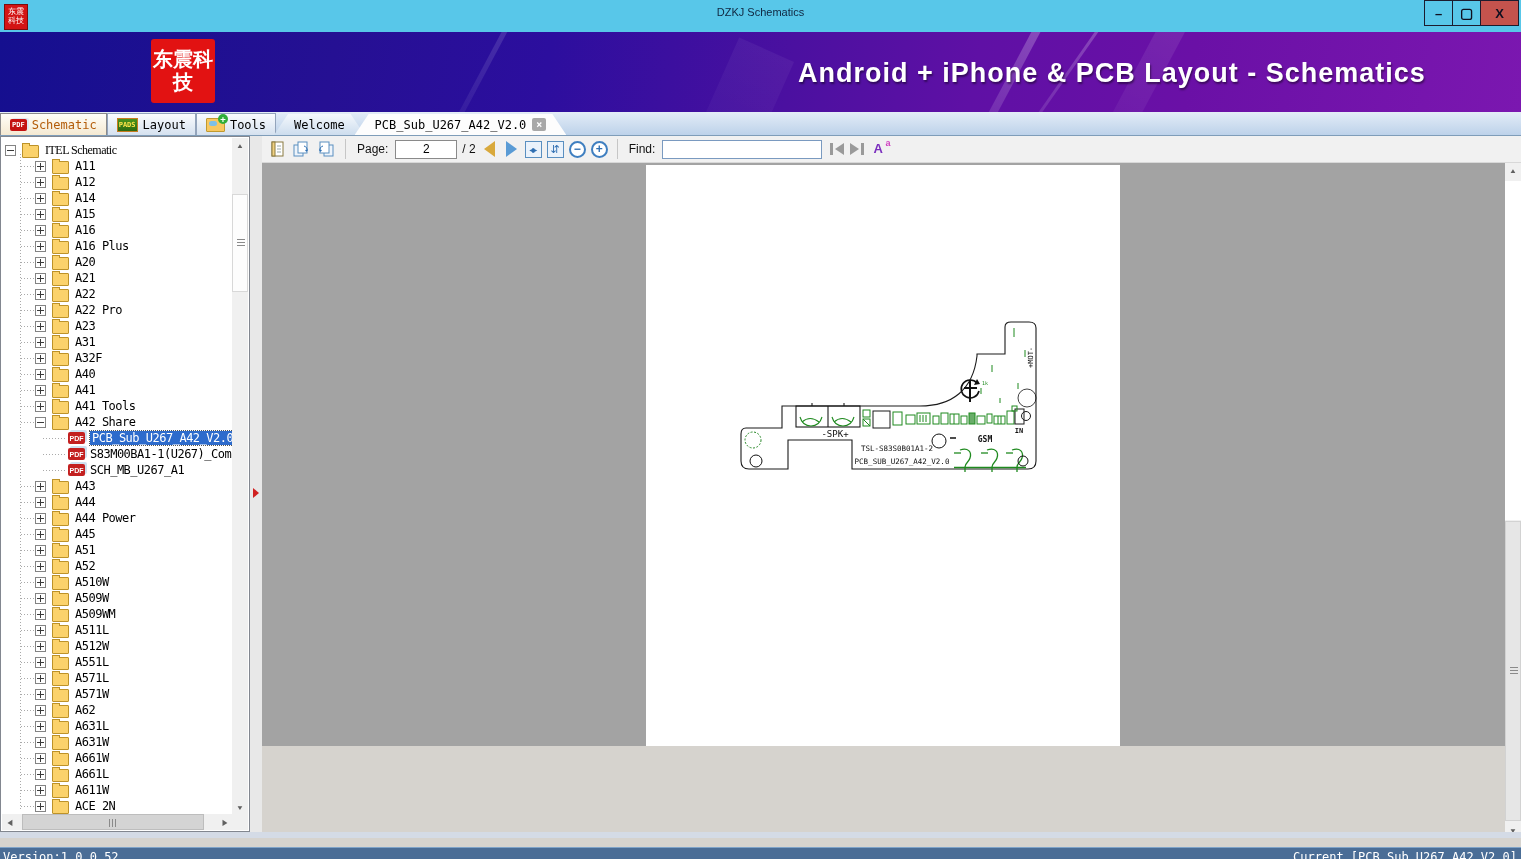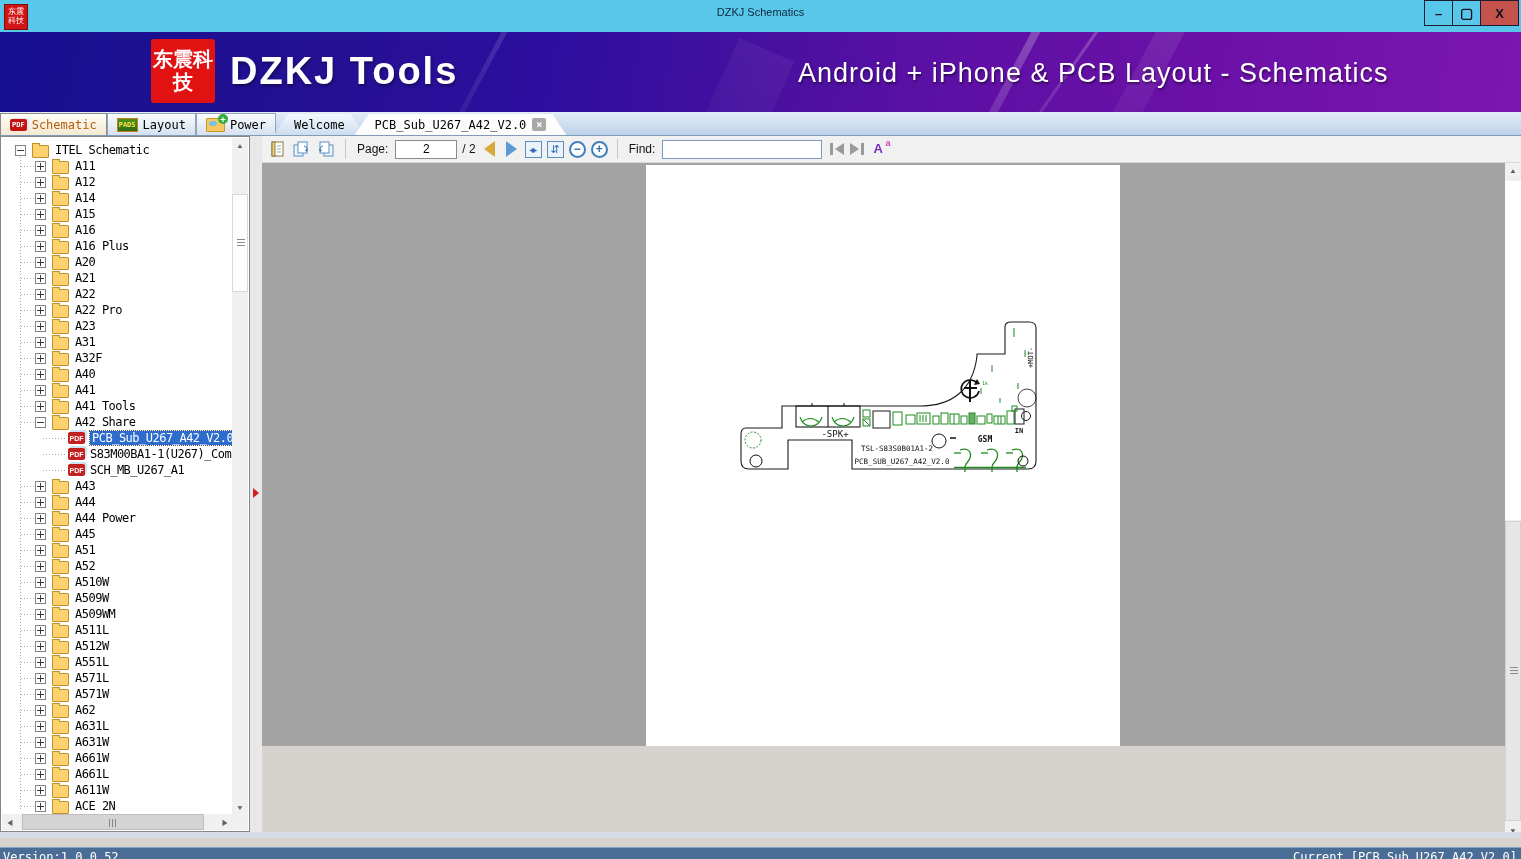--- a/index.html
+++ b/index.html
@@ -30,21 +30,21 @@
   .s1{left:1000px;top:-40px;width:8px;height:200px;}
   .s2{left:1060px;top:-60px;width:3px;height:220px;transform:rotate(35deg);}
   .s3{left:1120px;top:-30px;width:26px;height:200px;opacity:.35;}
   .s4{left:470px;top:-20px;width:5px;height:160px;opacity:.5;}
   .s5{left:700px;top:10px;width:60px;height:180px;opacity:.18;transform:rotate(24deg);}
   .logo{position:absolute;left:151px;top:7px;width:64px;height:64px;background:#e21212;border-radius:3px;
         color:#fff;font-weight:bold;font-size:20px;line-height:1.15;display:flex;align-items:center;
         justify-content:center;text-align:center;overflow:hidden;}
   .brand{position:absolute;left:230px;top:18px;color:#fff;font-size:38px;font-weight:bold;letter-spacing:2px;
          text-shadow:1px 2px 3px rgba(0,0,0,.4);}
-  .tagline{position:absolute;left:798px;top:26px;color:#fff;font-size:27px;font-weight:400;
+  .tagline{position:absolute;left:798px;top:26px;color:#fff;font-size:27px;font-weight:700;
            text-shadow:1px 2px 2px rgba(0,0,0,.45);letter-spacing:1px;}
 
   
   .tabstrip{position:absolute;left:0;top:112px;width:1521px;height:23px;
             background:linear-gradient(#e3ecf7,#bdd2ea);border-bottom:1px solid #7f9db9;display:flex;align-items:flex-end;}
   .main-tab{height:22px;display:flex;align-items:center;gap:5px;padding:0 9px;box-sizing:border-box;
             border:1px solid #93a4bb;border-bottom:none;background:linear-gradient(#fafcfe,#d5e1ef);
             font-family:"DejaVu Sans Mono",monospace;font-size:12px;color:#000;cursor:default;}
   .main-tab.active{background:linear-gradient(#fffef8,#f4e9d2);border-color:#8a8a8a;color:#b35c08;}
   .tabic-pdf{background:#c41212;color:#fff;font-size:7px;font-weight:bold;padding:2px 2px;border-radius:2px;
@@ -93,21 +93,21 @@
   .tbsvg{display:block;}
 
   
   .left-panel{position:absolute;left:0;top:136px;width:250px;height:696px;background:#fff;
               border:1px solid #828790;box-sizing:border-box;}
   .tree-view{position:absolute;left:1px;top:1px;width:231px;height:677px;overflow:hidden;padding-top:4px;
              font-family:"DejaVu Sans Mono",monospace;font-size:12px;letter-spacing:-0.5px;}
   .tree-view::before{content:"";position:absolute;left:18px;top:16px;height:656px;width:1px;
              background-image:repeating-linear-gradient(to bottom,#aaa 0 1px,transparent 1px 3px);}
   .trow{height:16px;display:flex;align-items:center;white-space:nowrap;position:relative;}
-  .trow.lv1{padding-left:13px;}
+  .trow.lv1{padding-left:3px;font-family:Liberation Serif, serif;}
   .trow.lv2{padding-left:33px;}
   .trow.lv3{padding-left:66px;}
   .trow.lv2::before{content:"";position:absolute;left:19px;top:8px;width:13px;height:1px;
              background-image:repeating-linear-gradient(to right,#aaa 0 1px,transparent 1px 3px);}
   .trow.lv3::before{content:"";position:absolute;left:41px;top:8px;width:23px;height:1px;
              background-image:repeating-linear-gradient(to right,#aaa 0 1px,transparent 1px 3px);}
   .expander{width:9px;height:9px;border:1px solid #848484;background:#fff;position:relative;flex:none;margin-right:6px;box-sizing:content-box;}
   .expander::before{content:"";position:absolute;left:1px;right:1px;top:4px;height:1px;background:#3a3a3a;}
   .expander.plus::after{content:"";position:absolute;top:1px;bottom:1px;left:4px;width:1px;background:#3a3a3a;}
   .folder{width:15px;height:11px;background:#fbd26b;border:1px solid #bd9228;border-radius:1px;position:relative;
@@ -173,36 +173,35 @@
   </div>
 </div>
 
 <div class="banner">
   <div class="streak s1"></div>
   <div class="streak s2"></div>
   <div class="streak s3"></div>
   <div class="streak s4"></div>
   <div class="streak s5"></div>
   <div class="logo">东震科技</div>
-  <div class="brand">DZKJ Tools</div>
   <div class="tagline">Android + iPhone &amp; PCB Layout - Schematics</div>
 </div>
 
 <div class="tabstrip">
   <div class="main-tab active">
     <span class="tabic-pdf">PDF</span>
     <span>Schematic</span>
   </div>
   <div class="main-tab">
     <span class="tabic-pads">PADS</span>
     <span>Layout</span>
   </div>
   <div class="main-tab">
     <span class="tabic-share"></span>
-    <span>Power</span>
+    <span>Tools</span>
   </div>
   <div class="doc-tabs">
     <div class="doc-tab">
       <span>Welcome</span>
     </div>
     <div class="doc-tab active">
       <span>PCB_Sub_U267_A42_V2.0</span>
       <span class="tab-close"></span>
     </div>
   </div>

